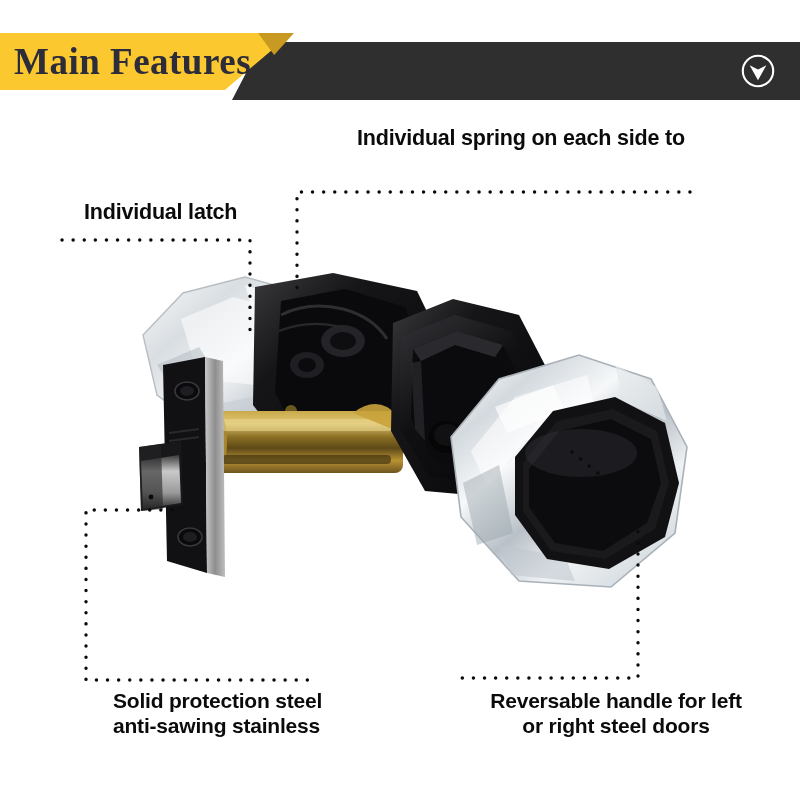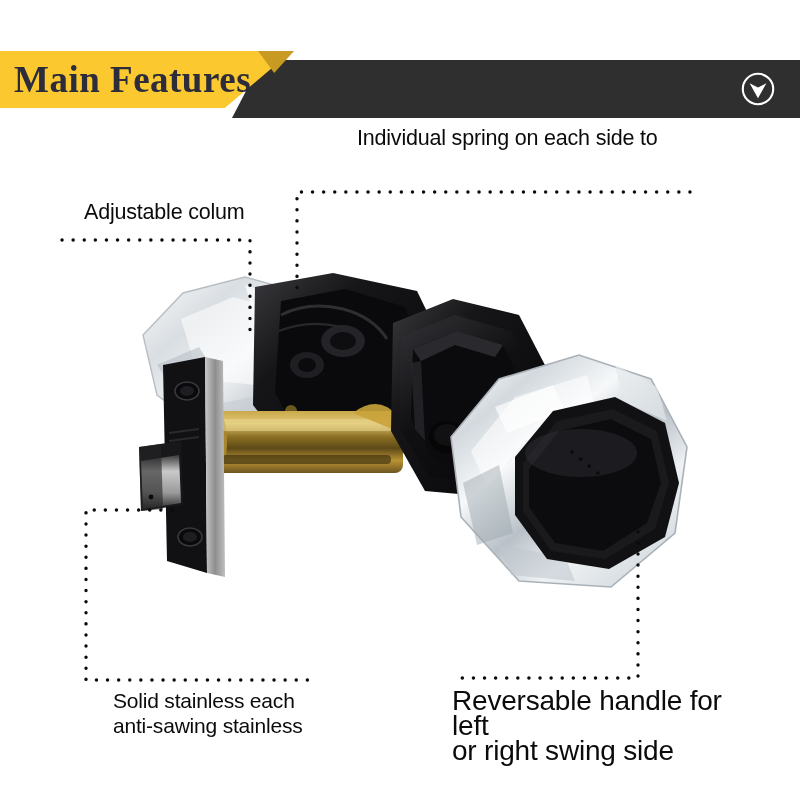--- a/index.html
+++ b/index.html
@@ -21,21 +21,20 @@
     overflow: hidden;
   }
 
   
   .banner {
     position: absolute;
     left: 0;
     top: 0;
     width: 800px;
     height: 110px;
-    margin-top: 18px;
   }
   .banner-dark {
     position: absolute;
     left: 262px;
     top: 42px;
     width: 538px;
     height: 58px;
     background: #302F30;
   }
   .banner-dark-slant {
@@ -83,21 +82,21 @@
     left: 740px;
     top: 53px;
     width: 36px;
     height: 36px;
   }
 
   
   .callout {
     position: absolute;
     font-family: "Liberation Sans", sans-serif;
-    font-weight: normal;
+    font-weight: bold;
     color: #0B0B0B;
     letter-spacing: -0.2px;
   }
   .callout-top {
     left: 357px;
     top: 126px;
     width: 380px;
     font-size: 21.5px;
     line-height: 25px;
   }
@@ -109,25 +108,26 @@
     line-height: 25px;
   }
   .callout-bottom-left {
     left: 113px;
     top: 688px;
     width: 290px;
     font-size: 21px;
     line-height: 25px;
   }
   .callout-bottom-right {
-    left: 452px;
+    left: 466px;
     top: 688px;
     width: 300px;
-    font-size: 28px;
+    font-size: 21px;
     line-height: 25px;
+    text-align: center;
   }
 
   
   .leaders {
     position: absolute;
     left: 0;
     top: 0;
     width: 800px;
     height: 800px;
     pointer-events: none;
@@ -299,26 +299,26 @@
 
       <polyline points="572,452 638,506 638,678 452,678"></polyline>
     </g>
   </svg>
 
   <div class="callout callout-top">
     <div>Individual spring on each side to</div>
   </div>
 
   <div class="callout callout-left">
-    <div>Adjustable colum</div>
+    <div>Individual latch</div>
   </div>
 
   <div class="callout callout-bottom-left">
-    <div>Solid stainless each</div>
+    <div>Solid protection steel</div>
     <div>anti-sawing stainless</div>
   </div>
 
   <div class="callout callout-bottom-right">
     <div>Reversable handle for left</div>
-    <div>or right swing side</div>
+    <div>or right steel doors</div>
   </div>
 
 </div>
 
 </body></html>

